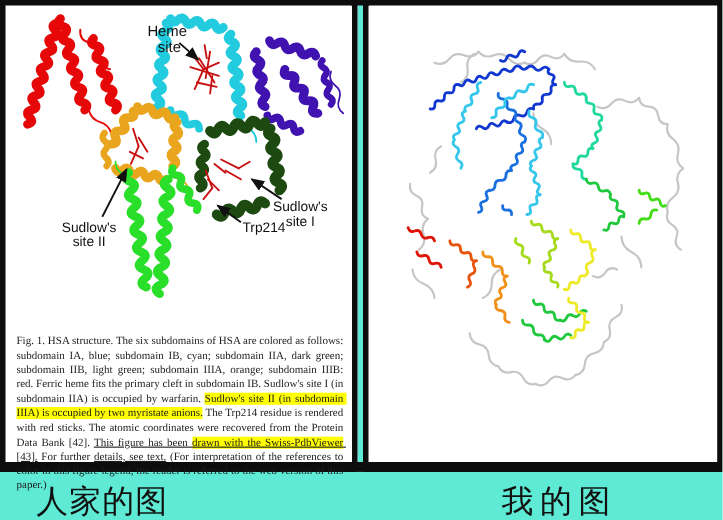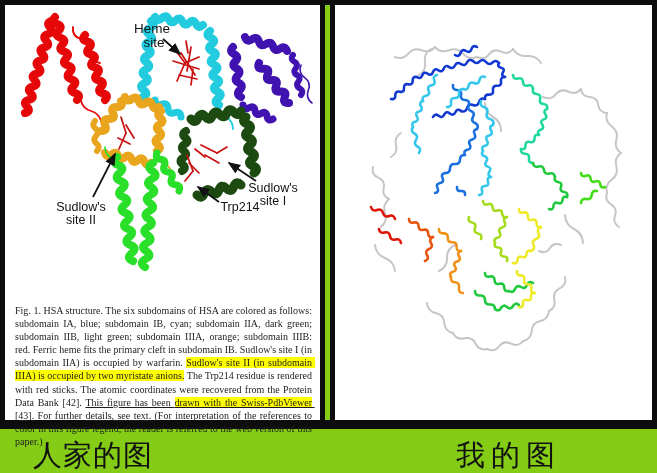--- a/index.html
+++ b/index.html
@@ -1,16 +1,16 @@
 <!DOCTYPE html>
 <html><head>
 <meta charset="utf-8">
 <style>
   html,body{margin:0;padding:0;background:#ffffff;}
-  #canvas{position:relative;width:657px;height:473px;background:#84cc16;overflow:hidden;
+  #canvas{position:relative;width:657px;height:473px;background:#5eead4;overflow:hidden;
           font-family:"Liberation Sans",sans-serif;}
   .panel{position:absolute;top:0;background:#ffffff;border:5px solid #0d0d0d;border-bottom-width:9px;box-sizing:border-box;}
   #panel-left{left:0;width:325px;height:429px;}
   #panel-right{left:330px;width:327px;height:429px;}
   .gap-filler{position:absolute;left:319px;width:17px;background:#0d0d0d;}
   #gap-top{top:0;height:5px;}
   #gap-bottom{top:420px;height:9px;}
   #left-art{display:block;width:315px;height:272px;}
   #right-art{display:block;width:317px;height:415px;}
   #caption{width:297px;padding:2px 8px 0 10px;font-family:"Liberation Serif",serif;

